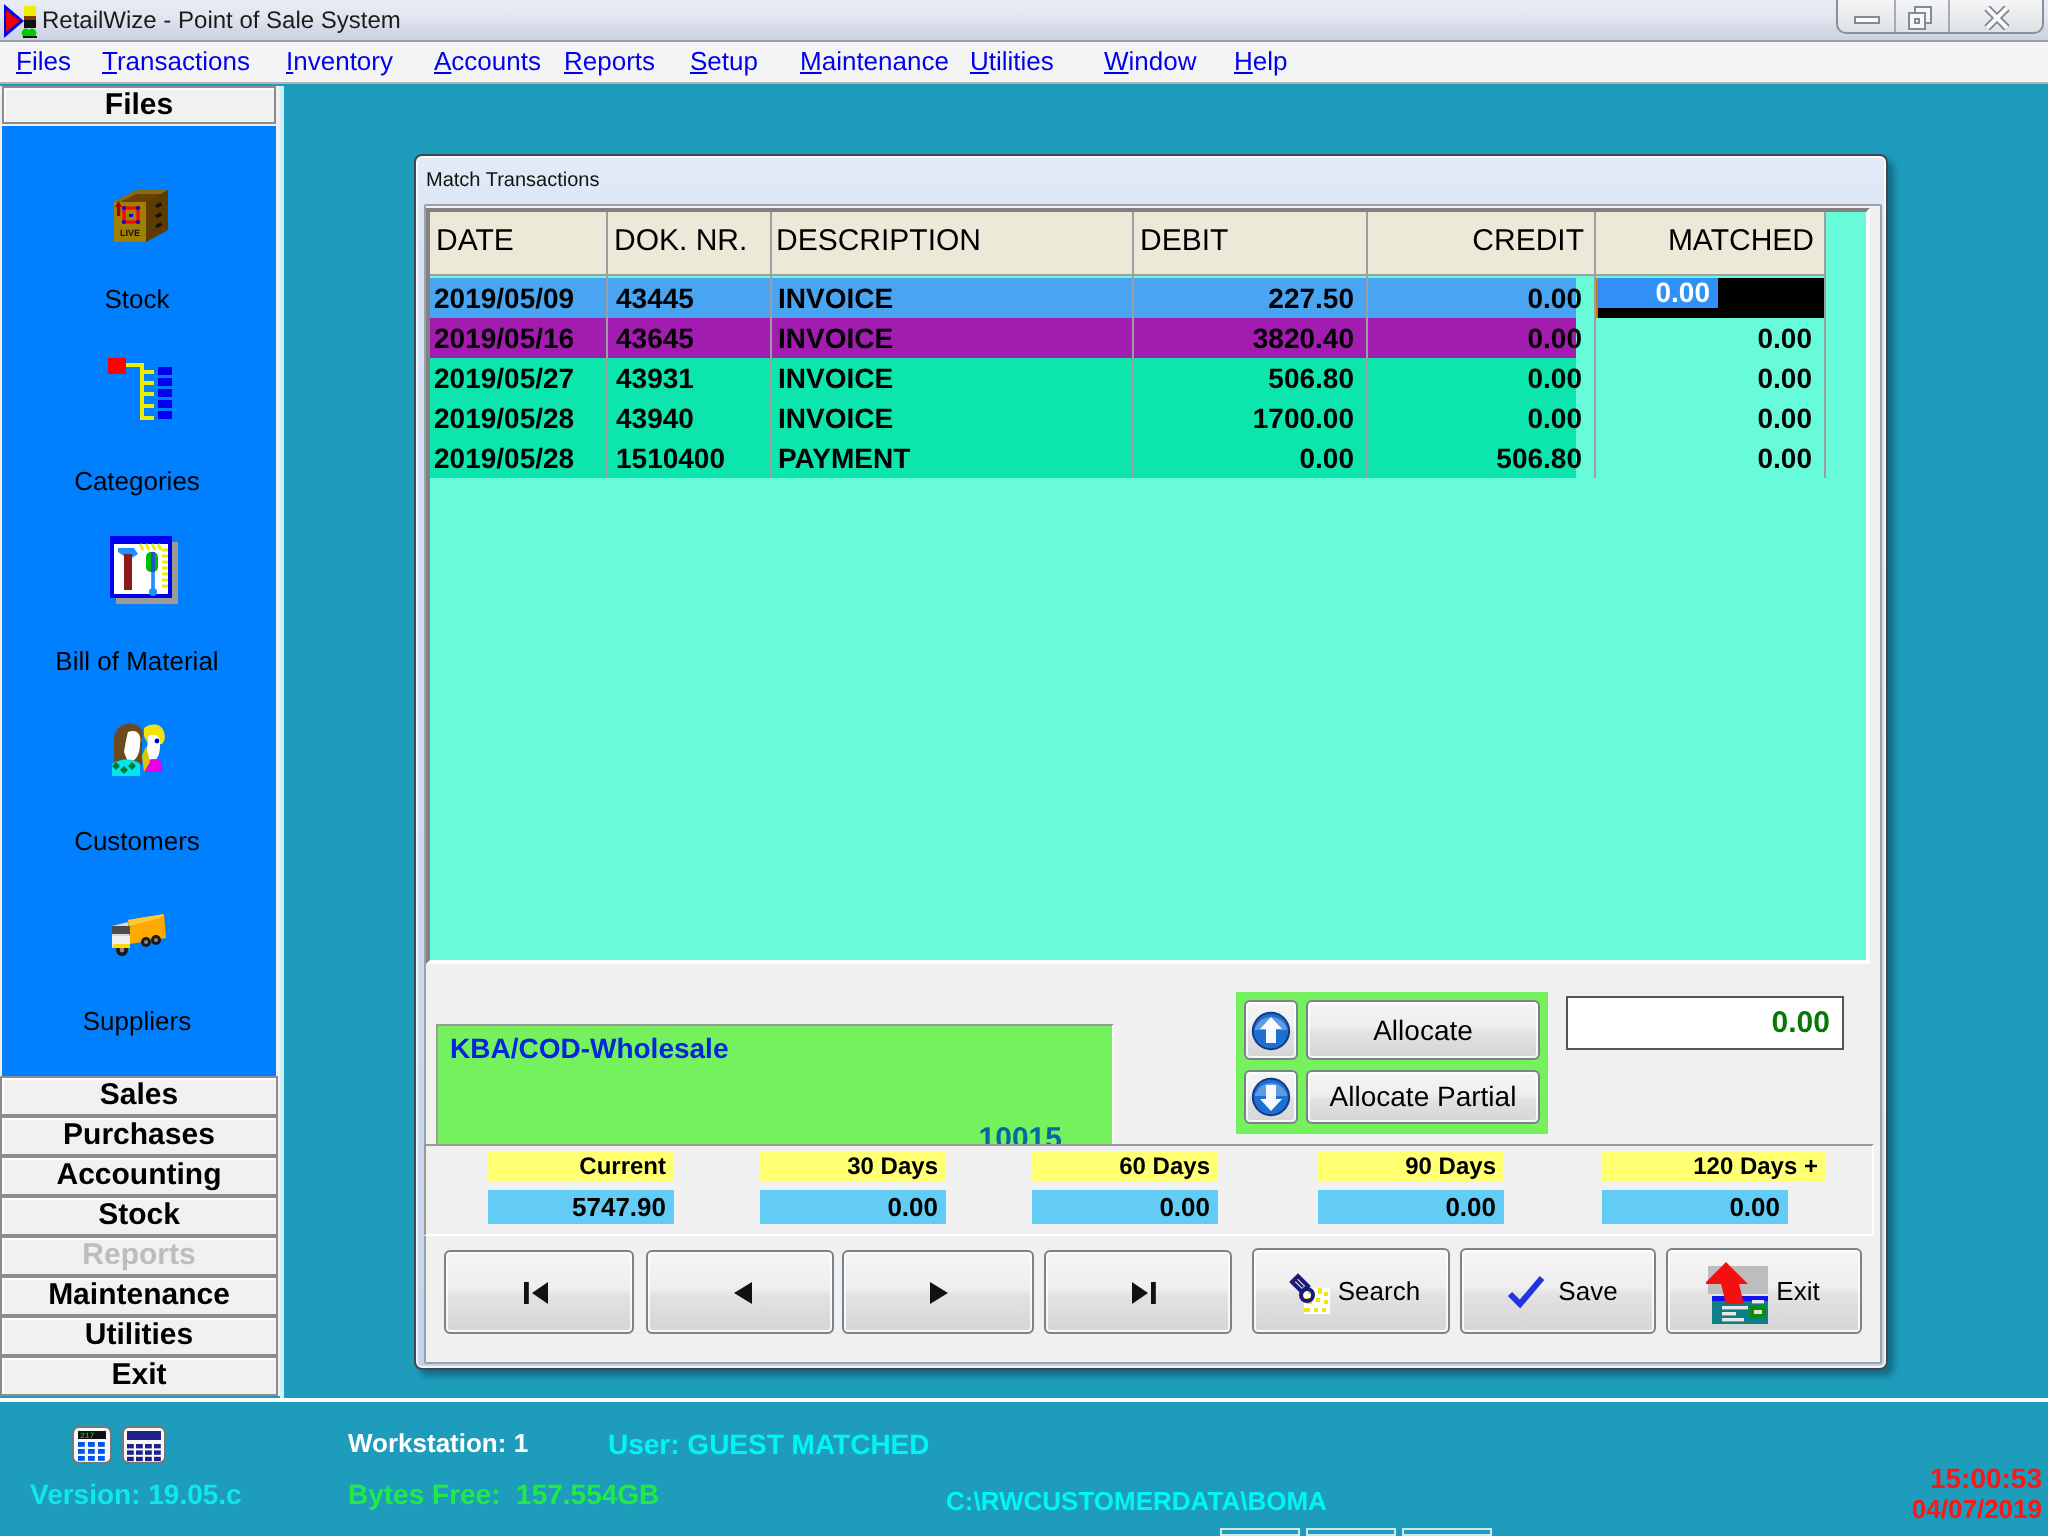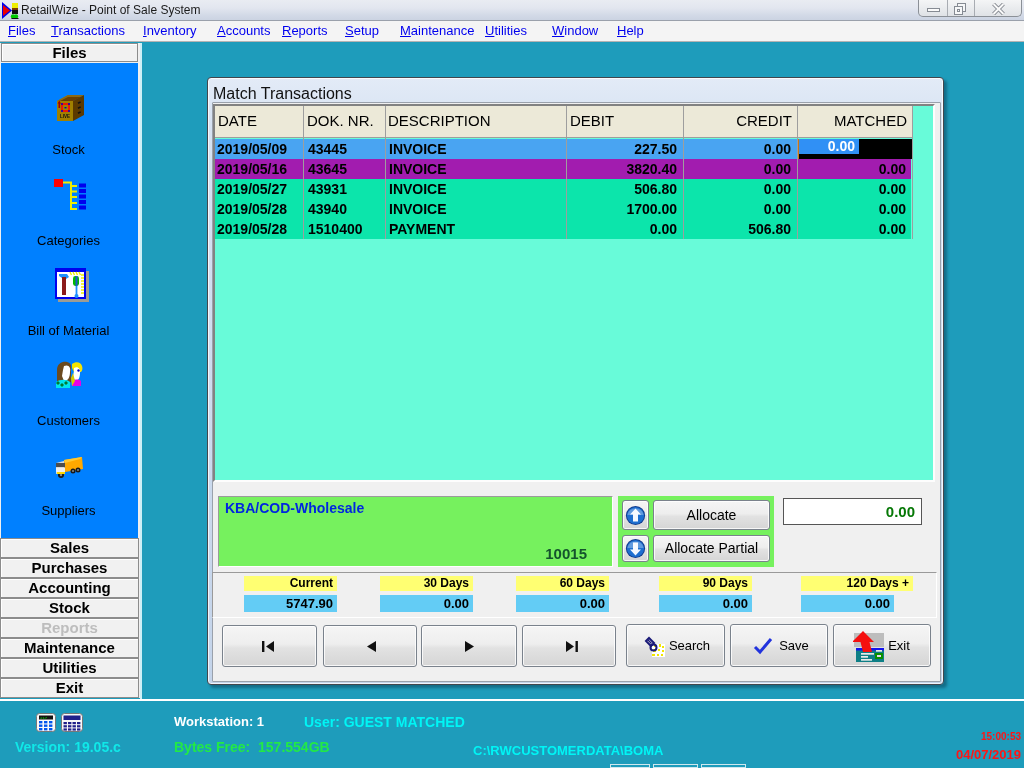--- a/index.html
+++ b/index.html
@@ -35,30 +35,30 @@
 
 
 #whiteline { left:0; top:699px; width:1024px; height:2px; background:#FFFFFF; }
 .st { position:absolute; font-weight:bold; }
 
 
 #dialog { left:207px; top:77px; width:737px; height:608px;
   background:linear-gradient(180deg,#E3EBF7 0%,#D6E2F2 8%,#C4D4EA 100%);
   border:1px solid #42464D; border-radius:4px;
   box-shadow:inset 0 0 0 1px rgba(255,255,255,.75), 3px 3px 3px rgba(0,20,40,.35); }
-#dlgtitle { left:5px; top:7px; font-size:16px; color:#111; }
+#dlgtitle { left:5px; top:7px; font-size:10px; color:#111; }
 #dlgbody { left:4px; top:24px; width:729px; height:580px; background:#F0F0F0; border:1px solid #9AA1AB; border-radius:1px; }
 
 
 #grid { left:0px; top:1px; width:722px; height:378px; background:#68FBD9;
   border-top:2px solid #828282; border-left:2px solid #828282; border-right:2px solid #FDFDFD; border-bottom:2px solid #FDFDFD; }
 #ghead { position:absolute; left:0; top:0; width:697px; height:32px; background:#ECE9D8; border-bottom:1px solid #9E9E9E;text-decoration:underline; }
 .gv { position:absolute; top:0; width:1px; background:#9E9E9E; }
 .hc { position:absolute; top:0; height:30px; line-height:30px; font-size:15px; color:#000; }
-.row { position:absolute; left:0; width:696px; height:20px; }
+.row { position:absolute; left:0; width:573px; height:20px; }
 .cell { position:absolute; top:0; height:20px; line-height:20px; font-size:14px; font-weight:bold; color:#000; }
 .r { text-align:right; }
 
 
 .btn7 { position:absolute; background:linear-gradient(180deg,#F5F5F5 0%,#EEEEEE 45%,#E2E2E2 55%,#D5D5D5 100%);
   border:1px solid #7A828C; border-radius:3px; box-shadow:inset 0 0 0 1px rgba(255,255,255,.8);
   text-align:center; color:#000; }
 .greenpanel { position:absolute; background:#76F15E; }
 .sunken { border-top:1px solid #9a9a9a; border-left:1px solid #9a9a9a; border-bottom:1px solid #fff; border-right:1px solid #fff; }
 .ybox { position:absolute; top:3px; height:15px; background:#FFFF72; font-size:12px; font-weight:bold; text-align:right; padding-right:4px; line-height:15px; }
@@ -237,21 +237,21 @@
         <rect x="11.5" y="15.4" width="3.4" height="2.2"></rect>
         <rect x="16" y="15.4" width="3.4" height="2.2"></rect>
     </g>
   </svg>
 
   <div class="st abs" style="left:15px;top:739px;font-size:14px;color:#10E8E8">Version: 19.05.c</div>
   <div class="st abs" style="left:174px;top:714px;font-size:13px;color:#FFFFFF">Workstation: 1</div>
   <div class="st abs" style="left:304px;top:714px;font-size:14px;color:#00F5F5">User: GUEST MATCHED</div>
   <div class="st abs" style="left:174px;top:739px;font-size:14px;color:#22E946">Bytes Free:&nbsp; 157.554GB</div>
   <div class="st abs" style="left:473px;top:743px;font-size:13px;color:#00F5F5">C:\RWCUSTOMERDATA\BOMA</div>
-  <div class="st abs" style="right:3px;top:731px;font-size:10px;color:#FF1515">15:00:53</div>
+  <div class="st abs" style="right:3px;top:731px;font-size:14px;color:#FF1515">15:00:53</div>
   <div class="st abs" style="right:3px;top:747px;font-size:13px;color:#FF1515">04/07/2019</div>
   <div class="abs" style="left:610px;top:764px;width:40px;height:4px;border:1px solid #CFE8EE"></div>
   <div class="abs" style="left:653px;top:764px;width:45px;height:4px;border:1px solid #CFE8EE"></div>
   <div class="abs" style="left:701px;top:764px;width:45px;height:4px;border:1px solid #CFE8EE"></div>
 
   <div id="dialog" class="abs">
     <div id="dlgtitle" class="abs">Match Transactions</div>
     <div id="dlgbody" class="abs">
 
       <div id="grid" class="abs">
@@ -308,23 +308,23 @@
         </div>
 
         <div class="gv" style="left:88px;height:133px"></div>
         <div class="gv" style="left:170px;height:133px"></div>
         <div class="gv" style="left:351px;height:133px"></div>
         <div class="gv" style="left:468px;height:133px"></div>
         <div class="gv" style="left:582px;height:133px"></div>
         <div class="gv" style="left:697px;height:133px"></div>
       </div>
 
-      <div class="greenpanel sunken" style="left:5px;top:393px;width:395px;height:71px">
+      <div class="greenpanel sunken" style="left:5px;top:409px;width:339px;height:71px">
         <div class="abs" style="left:6px;top:3px;font-size:14px;font-weight:bold;color:#0026E0">KBA/COD-Wholesale</div>
-        <div class="abs" style="right:25px;bottom:4px;font-size:15px;font-weight:bold;color:#14532d">10015</div>
+        <div class="abs" style="right:25px;bottom:4px;font-size:15px;font-weight:bold;color:#0369a1">10015</div>
       </div>
 
       <div class="greenpanel" style="left:405px;top:393px;width:156px;height:71px">
         <div class="btn7" style="left:4px;top:4px;width:27px;height:30px">
           <svg style="position:absolute;left:2px;top:4px" width="21" height="21" viewBox="0 0 21 21">
             <circle cx="10.5" cy="10.5" r="9.6" fill="#103A8C"></circle>
             <circle cx="10.5" cy="10.5" r="8.6" fill="#1E6FD0"></circle>
             <path d="M10.5 3.5 L16 9.5 L13 9.5 L13 16.5 L8 16.5 L8 9.5 L5 9.5 Z" fill="#F4F8FF"></path>
             <path d="M2.5 9 A 8.6 8.6 0 0 1 18.5 9 L18.5 10 L2.5 10 Z" fill="rgba(255,255,255,.3)"></path>
           </svg>

